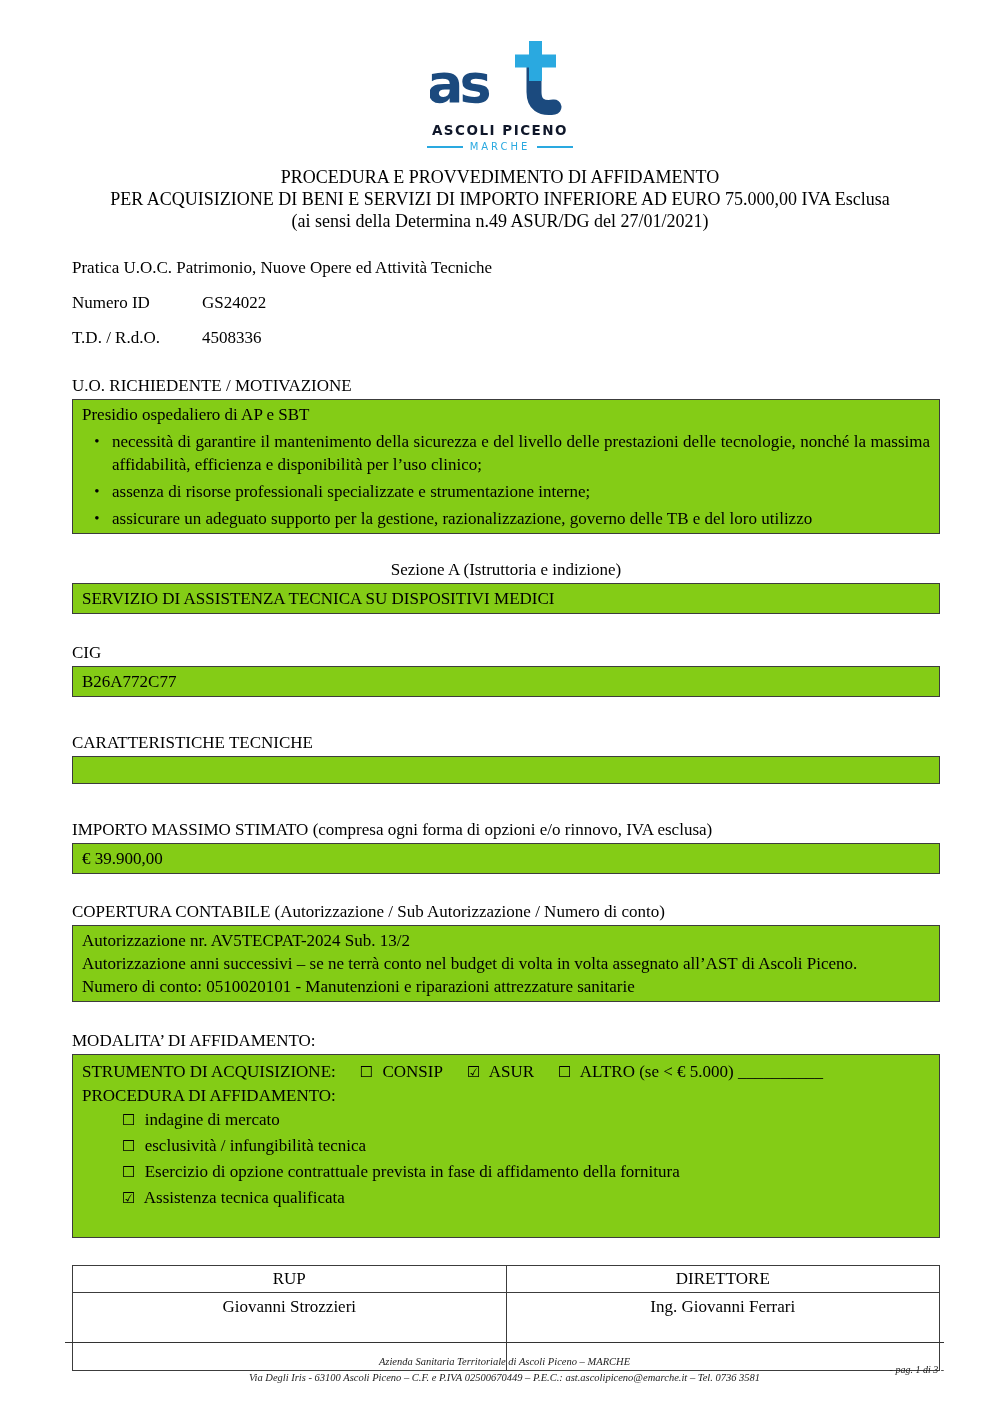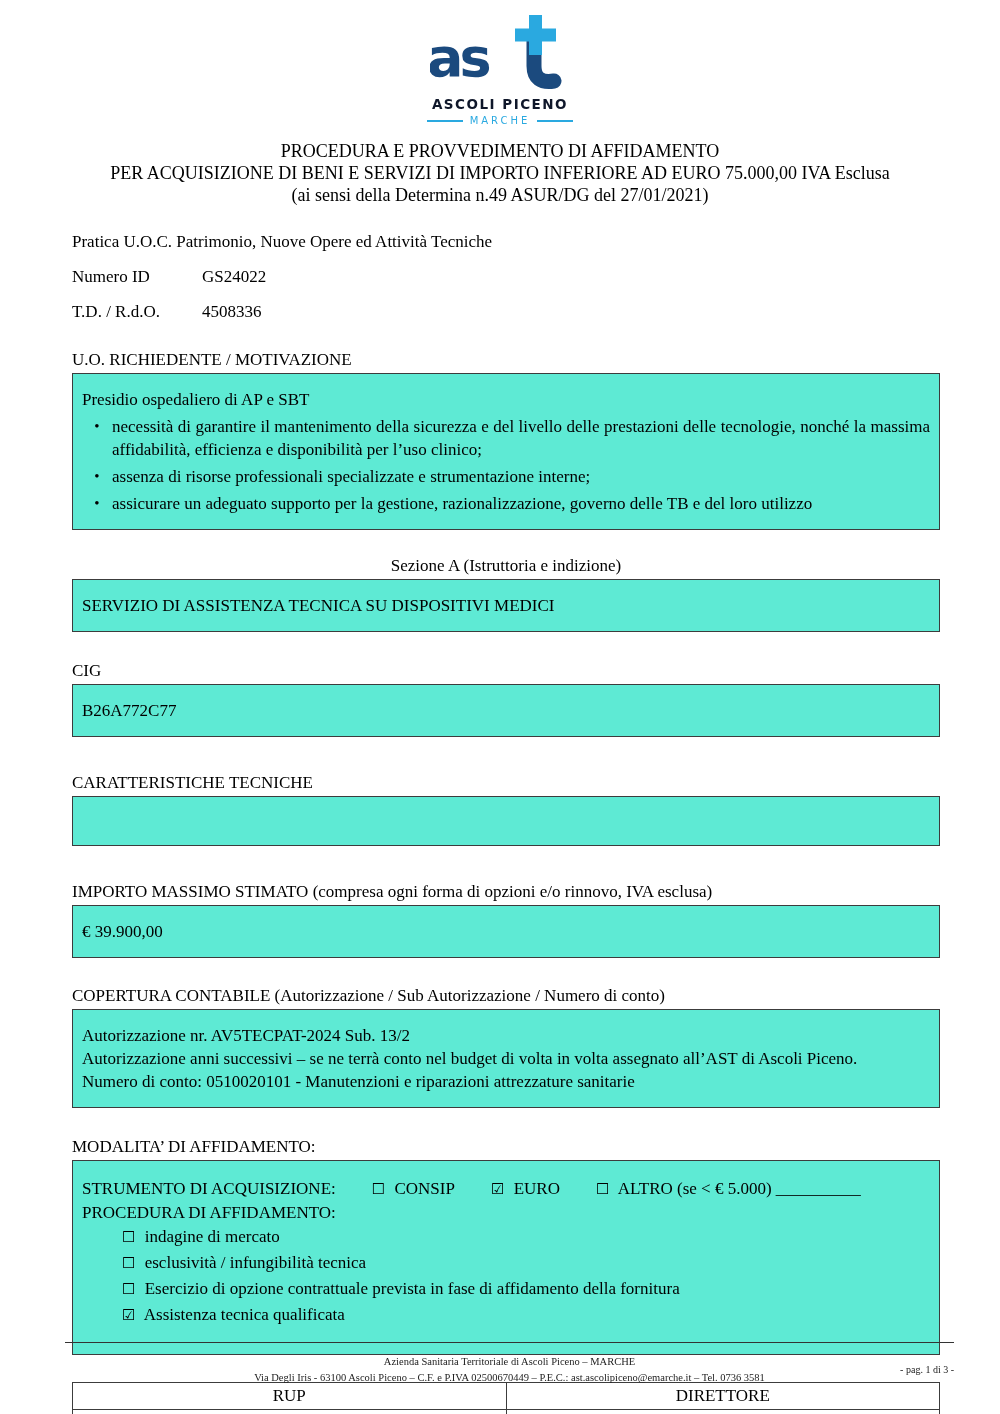--- a/index.html
+++ b/index.html
@@ -6,21 +6,21 @@
   html, body { background: #ffffff; }
   body {
     width: 1000px; height: 1414px;
     position: relative;
     font-family: "Liberation Serif", serif;
     color: #000;
     overflow: hidden;
   }
 
   
-  .header { text-align: center; padding-top: 12px; }
+  .header { text-align: center; padding-top: 38px; }
   .logo-block { display: inline-block; }
   .logo-org {
     font-family: "DejaVu Sans", sans-serif;
     font-weight: bold; font-size: 13.5px; letter-spacing: 1.5px;
     color: #0f172a; margin-top: 2px;
   }
   .logo-region-row {
     display: flex; align-items: center; justify-content: center;
     margin-top: 3px; gap: 7px;
   }
@@ -36,60 +36,61 @@
   
   .file-info { margin: 24px 60px 0 72px; font-size: 17px; line-height: 23px; }
   .file-info .row { display: flex; margin-top: 12px; }
   .file-info .lbl { width: 130px; flex: 0 0 130px; }
 
   
   .content { margin-left: 72px; margin-right: 60px; }
   .sec-label { font-size: 17px; line-height: 21px; }
   .box {
     border: 1.5px solid #3c3c3c;
-    padding: 14px 9px;
+    padding: 3px 9px;
     font-size: 17px; line-height: 23px;
     margin-top: 3px;
-    background: #5eead4;
+    background: #84cc16;
   }
   .centered-heading { text-align: center; font-size: 17px; }
 
   .bullet-row { display: flex; margin-top: 4px; }
   .bullet-dot { width: 30px; flex: 0 0 30px; text-align: center; font-size: 15px; }
   .bullet-txt { flex: 1; text-align: justify; }
 
   .checkbox-glyph {
     font-family: "DejaVu Sans", sans-serif;
     font-size: 15px;
     display: inline-block;
     margin-right: 5px;
   }
   .strumento-line { display: flex; align-items: baseline; flex-wrap: nowrap; }
-  .strumento-line .opt { margin-left: 36px; white-space: nowrap; }
+  .strumento-line .opt { margin-left: 24px; white-space: nowrap; }
   .sub-options { margin-left: 40px; }
   .sub-option { line-height: 26px; }
   .modalita-box { padding-bottom: 26px; }
   .modalita-box > div:first-child { margin-top: 2px; }
 
   
   .sig-table {
     width: 100%; border-collapse: collapse; margin-top: 27px;
     font-size: 17px;
   }
   .sig-table th, .sig-table td {
     border: 1.5px solid #3c3c3c; text-align: center;
     font-weight: normal;
   }
   .sig-table th { height: 27px; }
   .sig-table td { height: 78px; vertical-align: top; padding-top: 4px; }
 
   
   .footer {
-    position: absolute; left: 65px; right: 46px; top: 1342px;
+    position: absolute; left: 65px; right: 56px; top: 1342px;
     border-top: 1.5px solid #333;
+    font-style: italic;
   }
   .footer-center {
     text-align: center; font-size: 10.5px; line-height: 16px;
     color: #222; margin-top: 11px;
   }
   .footer-page {
     position: absolute; right: 0; top: 21px; font-size: 10px; color: #222;
   }
 
   
@@ -191,21 +192,21 @@
   <div class="box modalita-box">
 
     <div class="strumento-line">
       <span>STRUMENTO DI ACQUISIZIONE:</span>
       <span class="opt">
         <span class="checkbox-glyph">☐</span>
         <span>CONSIP</span>
       </span>
       <span class="opt">
         <span class="checkbox-glyph">☑</span>
-        <span>EURO</span>
+        <span>ASUR</span>
       </span>
       <span class="opt">
         <span class="checkbox-glyph">☐</span>
         <span>ALTRO (se &lt; € 5.000) __________</span>
       </span>
     </div>
 
     <div>PROCEDURA DI AFFIDAMENTO:</div>
 
 

